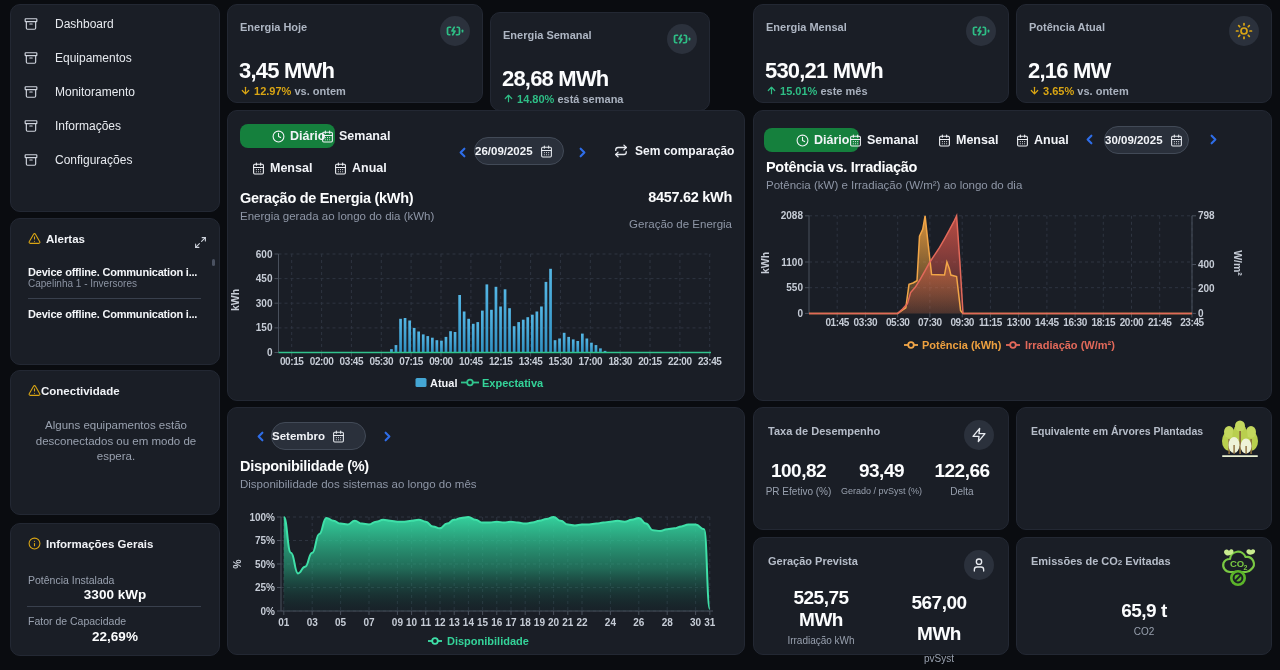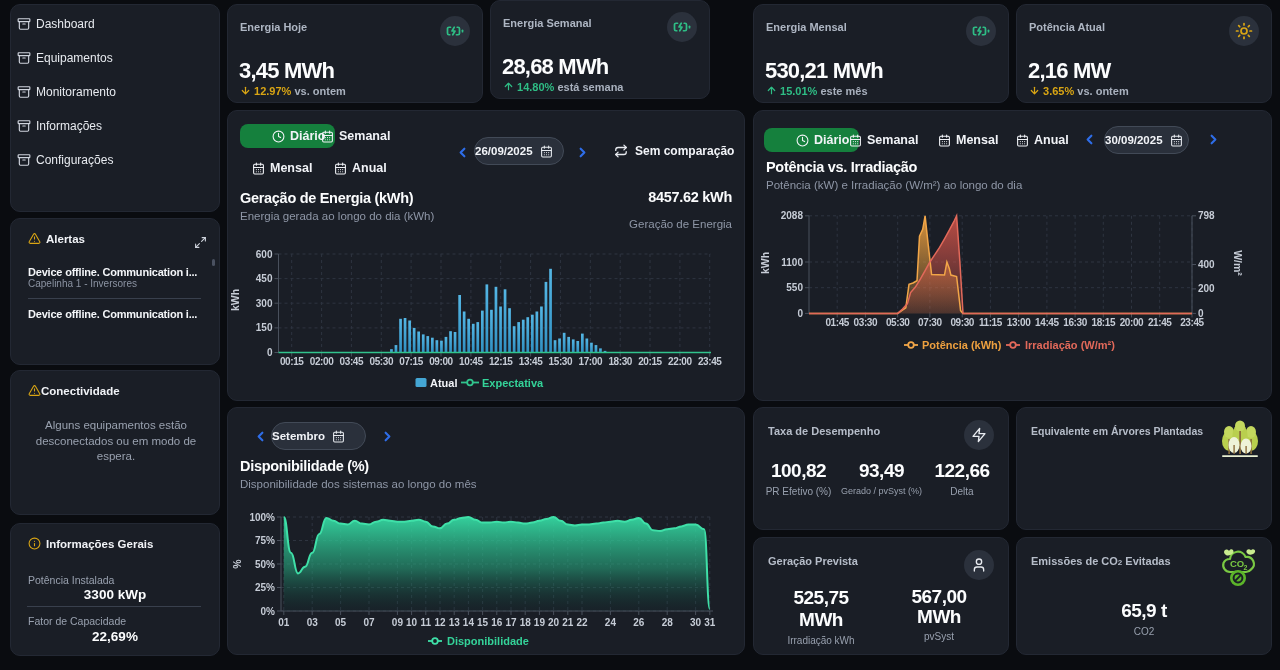--- a/index.html
+++ b/index.html
@@ -1,18 +1,18 @@
 <!DOCTYPE html>
 <html><head><meta charset="utf-8">
 <style>
 * { margin:0; padding:0; box-sizing:border-box; }
 html,body { width:1280px; height:670px; overflow:hidden; }
 body { background:#0a0c10; font-family:"Liberation Sans",sans-serif; position:relative; }
 .card { position:absolute; background:#1a1e26; border-radius:10px; border:1px solid #232833; }
-.nav-item { display:flex; align-items:center; gap:5px; height:34px; padding-left:6px; color:#e7eaef; font-size:12px; font-weight:500; }
+.nav-item { display:flex; align-items:center; gap:17px; height:34px; padding-left:13px; color:#e7eaef; font-size:12px; font-weight:500; }
 .stat-title { position:absolute; left:12px; top:16px; font-size:11px; font-weight:600; color:#aeb6c3; }
 .stat-ic { position:absolute; right:12px; top:11px; width:30px; height:30px; border-radius:50%; background:#2b313c; display:flex; align-items:center; justify-content:center; }
 .stat-val { position:absolute; left:11px; top:53px; font-size:22px; font-weight:800; color:#fcfdfe; letter-spacing:-0.8px; }
 .stat-sub { position:absolute; left:12px; top:80px; font-size:11px; font-weight:600; color:#a9b1be; }
 .pct-g { color:#2ebd85; font-weight:700; }
 .pct-y { color:#d9a514; font-weight:700; }
 .tab { position:absolute; display:inline-flex; align-items:center; gap:5px; color:#f1f3f7; font-size:12.5px; font-weight:700; height:24px; padding:0 10px; border-radius:8px; white-space:nowrap; }
 .tab.active { background:#15803d;padding-left:32px; }
 .datepill { position:absolute; display:inline-flex; align-items:center; background:#2a303b; border:1px solid #424a57; border-radius:14px; height:28px; color:#f2f4f8; font-size:11.5px; font-weight:700; }
 .ctitle { font-size:14.5px; font-weight:800; color:#fbfcfd; letter-spacing:-0.3px; }
@@ -131,21 +131,21 @@
         <path d="m11 7-3 5h4l-3 5"></path>
         <line x1="22" y1="11" x2="22" y2="13"></line>
       </svg>
     </div>
 <div class="stat-val">3,45 MWh</div>
 <div class="stat-sub"><svg width="11" height="11" viewBox="0 0 24 24" fill="none" stroke="#d9a514" stroke-width="2.6" stroke-linecap="round" stroke-linejoin="round" style="vertical-align:-1px">
         <path d="M12 5v14"></path>
         <path d="m19 12-7 7-7-7"></path>
       </svg> <span class="pct-y">12.97%</span> vs. ontem</div>
 </div>
-<div class="card" style="left:490px;top:0;width:220px;height:99px">
+<div class="card" style="left:490px;top:12px;width:220px;height:99px">
 <div class="stat-title">Energia Semanal</div>
 <div class="stat-ic">
       <svg width="18" height="18" viewBox="0 0 24 24" fill="none" stroke="#2ebd85" stroke-width="2.3" stroke-linecap="round" stroke-linejoin="round" style="">
         <path d="M15 7h1a2 2 0 0 1 2 2v6a2 2 0 0 1-2 2h-2"></path>
         <path d="M6 7H4a2 2 0 0 0-2 2v6a2 2 0 0 0 2 2h1"></path>
         <path d="m11 7-3 5h4l-3 5"></path>
         <line x1="22" y1="11" x2="22" y2="13"></line>
       </svg>
     </div>
 <div class="stat-val">28,68 MWh</div>
@@ -697,21 +697,21 @@
       <svg width="16" height="16" viewBox="0 0 24 24" fill="none" stroke="#e8ebf0" stroke-width="2" stroke-linecap="round" stroke-linejoin="round" style="">
         <path d="M19 21v-2a4 4 0 0 0-4-4H9a4 4 0 0 0-4 4v2"></path>
         <circle cx="12" cy="7" r="4"></circle>
       </svg>
     </div>
   <div style="position:absolute;left:17px;top:49px;width:100px;text-align:center">
     <div class="big" style="line-height:22px">525,75<br>MWh</div>
       <div class="lbl">Irradiação kWh</div>
   </div>
   <div style="position:absolute;left:135px;top:49px;width:100px;text-align:center">
-    <div class="big" style="line-height:20px">567,00<br>MWh</div>
+    <div class="big" style="line-height:31px">567,00<br>MWh</div>
       <div class="lbl">pvSyst</div>
   </div>
 </div>
 
 <div class="card" style="left:1016px;top:537px;width:256px;height:118px">
   <div class="b-title">Emissões de CO<span style="font-size:8px">2</span> Evitadas</div>
   <svg width="40" height="44" viewBox="0 0 40 44" style="position:absolute;right:13px;top:7px">
 <path d="M12 14a8 8 0 0 1 15.5-2A7 7 0 0 1 33 24.5 7 7 0 0 1 28 27H12a7 7 0 0 1-6.5-9A7 7 0 0 1 12 14Z" fill="none" stroke="#7ac943" stroke-width="2.2" stroke-linejoin="round"></path>
 <text x="19" y="21.5" text-anchor="middle" font-family="Liberation Sans,sans-serif" font-size="9.5" font-weight="800" fill="#7ac943">CO</text>
 <text x="27.5" y="24.5" text-anchor="middle" font-family="Liberation Sans,sans-serif" font-size="7" font-weight="800" fill="#7ac943">2</text>

